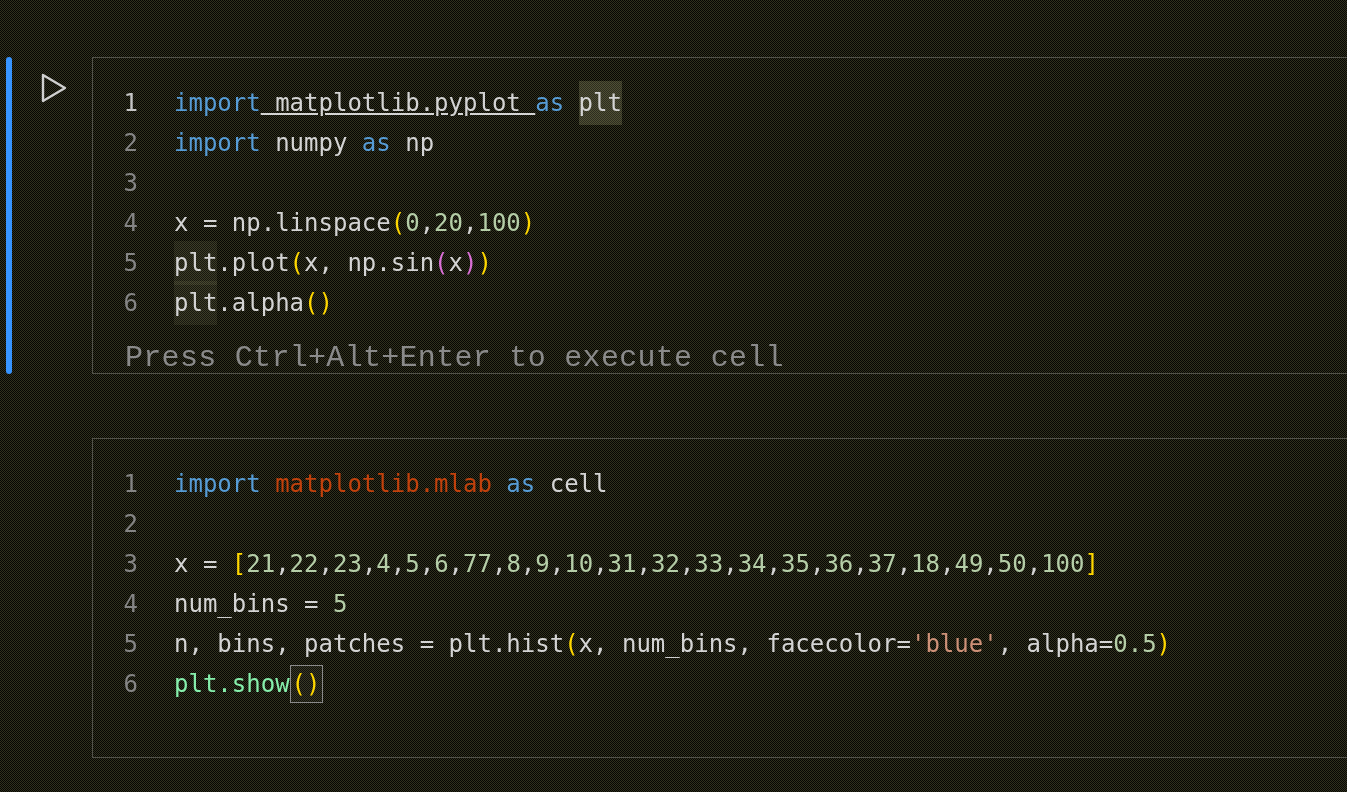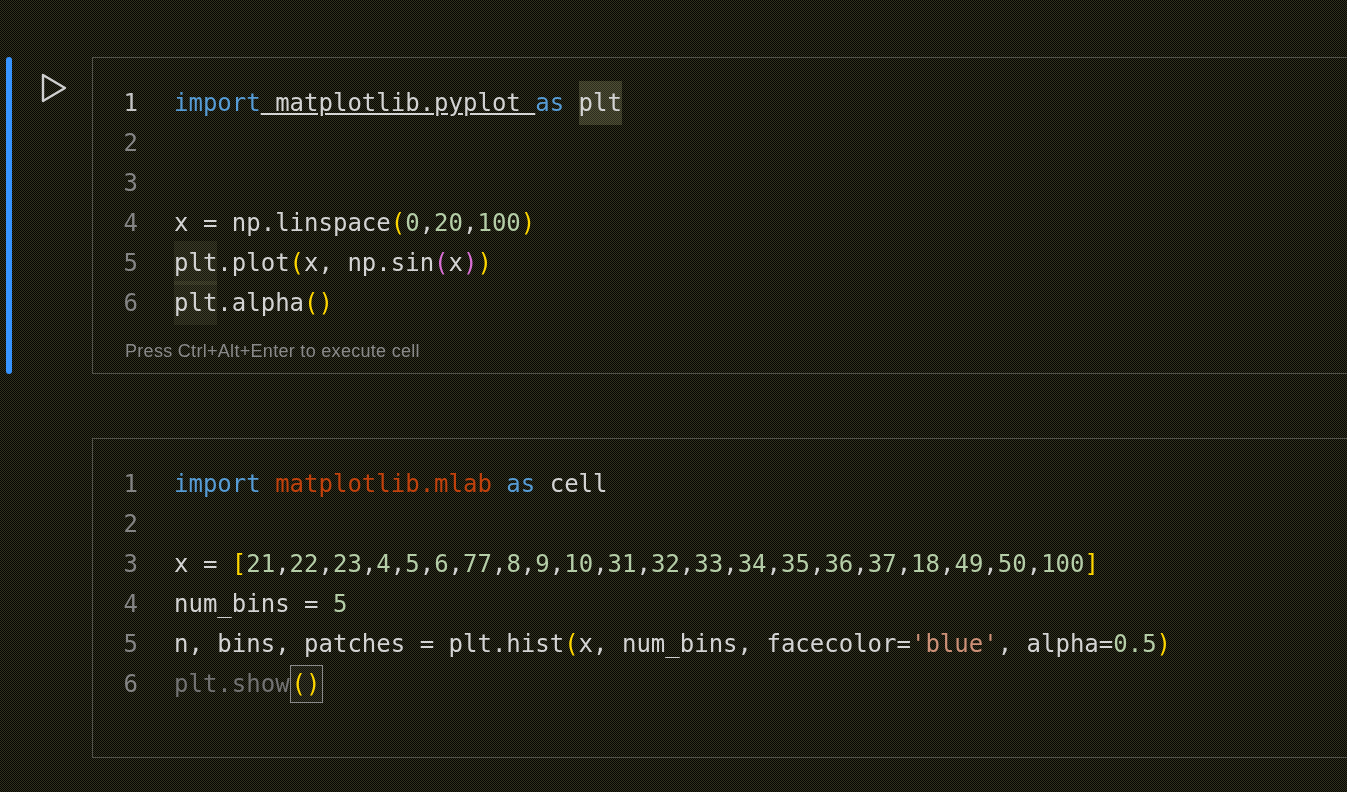--- a/index.html
+++ b/index.html
@@ -67,22 +67,22 @@
   .bracket-match {
     border: 1px solid #8a8a8a;
     background: rgba(255, 255, 255, 0.04);
     padding: 4px 1px;
   }
 
   .hint {
     position: absolute;
     left: 32px;
     top: 283px;
-    font-family: Liberation Sans, sans-serif;
-    font-size: 18px;
+    font-family: Liberation Mono, monospace;
+    font-size: 30px;
     letter-spacing: 0.3px;
   }
 </style>
 </head>
 <body>
 
 <div class="focus-bar" style="background: rgb(55, 148, 255);"></div>
 
 <div class="run-button">
   <svg width="32" height="34" viewBox="0 0 32 34">
@@ -91,20 +91,21 @@
 </div>
 
 <div class="cell cell-1" style="border-color: rgb(83, 83, 74);">
   <div class="lines">
       <div class="line">
         <div class="gutter" style="color: rgb(198, 198, 198);">1</div>
         <div class="code"><span style="color: rgb(86, 156, 214);">import</span><span style="color: rgb(212, 212, 212); text-decoration: underline;"> matplotlib.pyplot </span><span style="color: rgb(86, 156, 214);">as</span><span style="color: rgb(212, 212, 212);"> </span><span class="hl-strong" style="color: rgb(212, 212, 212);">plt</span></div>
       </div>
       <div class="line">
         <div class="gutter" style="color: rgb(133, 133, 133);">2</div>
+        <div class="code"><span style="color: rgb(86, 156, 214);">import</span><span style="color: rgb(212, 212, 212);"> numpy </span><span style="color: rgb(86, 156, 214);">as</span><span style="color: rgb(212, 212, 212);"> np</span></div>
       </div>
       <div class="line">
         <div class="gutter" style="color: rgb(133, 133, 133);">3</div>
         <div class="code"></div>
       </div>
       <div class="line">
         <div class="gutter" style="color: rgb(133, 133, 133);">4</div>
         <div class="code"><span style="color: rgb(212, 212, 212);">x = np.linspace</span><span style="color: rgb(255, 215, 0);">(</span><span style="color: rgb(181, 206, 168);">0</span><span style="color: rgb(212, 212, 212);">,</span><span style="color: rgb(181, 206, 168);">20</span><span style="color: rgb(212, 212, 212);">,</span><span style="color: rgb(181, 206, 168);">100</span><span style="color: rgb(255, 215, 0);">)</span></div>
       </div>
       <div class="line">
@@ -136,16 +137,16 @@
       <div class="line">
         <div class="gutter" style="color: rgb(133, 133, 133);">4</div>
         <div class="code"><span style="color: rgb(212, 212, 212);">num_bins = </span><span style="color: rgb(181, 206, 168);">5</span></div>
       </div>
       <div class="line">
         <div class="gutter" style="color: rgb(133, 133, 133);">5</div>
         <div class="code"><span style="color: rgb(212, 212, 212);">n, bins, patches = plt.hist</span><span style="color: rgb(255, 215, 0);">(</span><span style="color: rgb(212, 212, 212);">x, num_bins, facecolor=</span><span style="color: rgb(206, 145, 120);">'blue'</span><span style="color: rgb(212, 212, 212);">, alpha=</span><span style="color: rgb(181, 206, 168);">0.5</span><span style="color: rgb(255, 215, 0);">)</span></div>
       </div>
       <div class="line">
         <div class="gutter" style="color: rgb(133, 133, 133);">6</div>
-        <div class="code"><span style="color: #737373;">plt.show</span><span class="bracket-match"><span style="color: rgb(255, 215, 0);">(</span><span style="color: rgb(255, 215, 0);">)</span></span></div>
+        <div class="code"><span style="color: #86efac;">plt.show</span><span class="bracket-match"><span style="color: rgb(255, 215, 0);">(</span><span style="color: rgb(255, 215, 0);">)</span></span></div>
       </div>
     </div>
 </div>
 
 </body></html>

